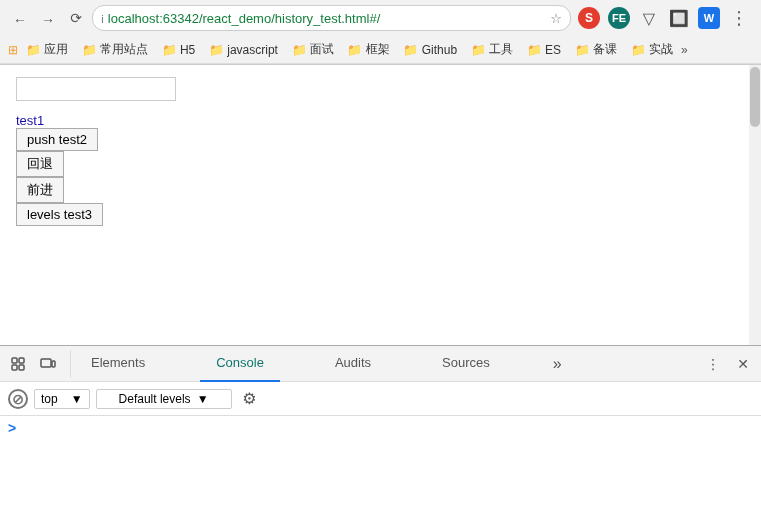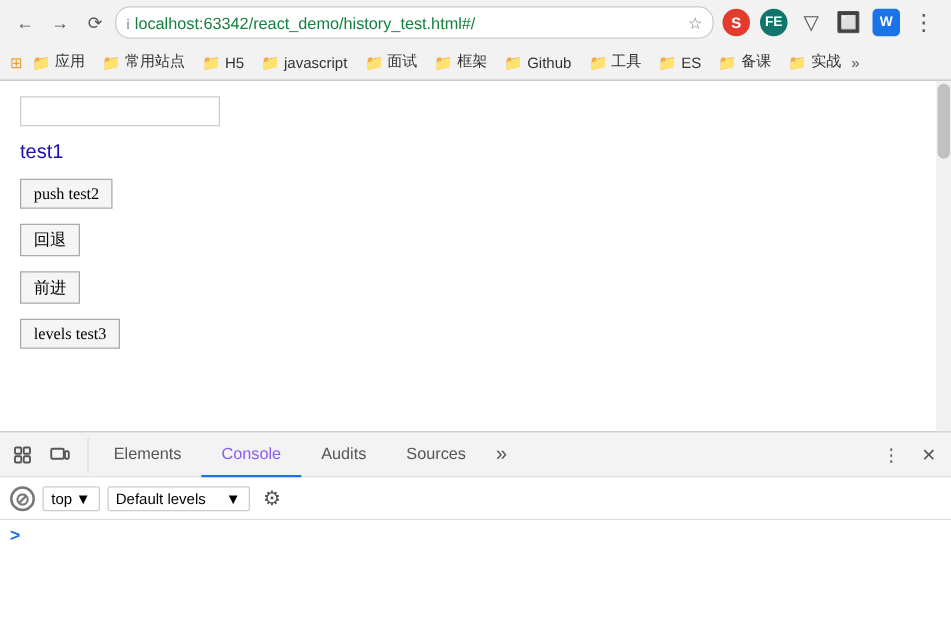--- a/index.html
+++ b/index.html
@@ -103,32 +103,31 @@
       padding: 2px 6px;
       font-size: 13px;
       outline: none;
     }
 
     .link-item {
       display: block;
       margin-top: 12px;
       color: #1a0dab;
       text-decoration: none;
-      font-size: 16px;
+      font-size: 13px;
       cursor: pointer;
     }
 
     .action-btn {
-      margin-top: 12px;
       padding: 3px 10px;
       border: 1px solid #aaa;
       background: #f5f5f5;
       cursor: pointer;
       font-size: 13px;
-      font-family: Liberation Serif, serif;
+      font-family: Liberation Sans, sans-serif;
       display: block;
     }
 
     
     .scroll-track {
       position: absolute;
       right: 0; top: 0; bottom: 0;
       width: 12px;
       background: #f1f1f1;
     }
@@ -164,34 +163,34 @@
       border-right: 1px solid #ddd; margin-right: 4px;
     }
     .devtools-icon-btn {
       width: 28px; height: 28px;
       display: flex; align-items: center; justify-content: center;
       cursor: pointer; border-radius: 3px; border: none; background: transparent;
       font-size: 14px; color: #555;
     }
 
     .devtools-tabs {
-      display: flex; align-items: stretch; flex: 1;
+      display: flex; align-items: stretch; flex: 1; gap: 39px;
     }
     .devtools-tab {
       padding: 0 16px;
       display: flex; align-items: center;
       cursor: pointer;
       font-size: 13px;
       color: #555;
       border-bottom: 2px solid transparent;
       height: 36px;
       white-space: nowrap;
     }
     .devtools-tab.active {
-      color: #8b5cf6;
+      color: #0f766e;
       border-bottom: 2px solid #1a73e8;
     }
 
     .devtools-tab-more {
       display: flex; align-items: center;
       padding: 0 8px; cursor: pointer; color: #555; font-size: 16px;
     }
 
     .devtools-right-icons {
       display: flex; align-items: center; gap: 2px; margin-left: auto;
@@ -209,40 +208,40 @@
     }
     .console-no-entry {
       width: 20px; height: 20px;
       border-radius: 50%;
       border: 2px solid #777;
       display: flex; align-items: center; justify-content: center;
       cursor: pointer;
       font-size: 14px; color: #777; font-weight: bold;
     }
     .console-context-select {
-      display: flex; align-items: center; gap: 3px;
+      display: flex; align-items: center; gap: 13px;
       border: 1px solid #ccc;
       padding: 2px 6px;
       cursor: pointer;
       font-size: 12px;
       border-radius: 2px;
       background: #fff;
     }
     .console-filter {
       flex: 1;
       border: 1px solid #ccc;
       padding: 2px 8px;
       font-size: 12px;
       outline: none;
       height: 24px;
     }
     .console-levels {
-      display: flex; align-items: center; gap: 16px;
+      display: flex; align-items: center; gap: 6px;
       border: 1px solid #ccc;
-      padding: 2px 6px;
+      padding: 2px 22px;
       cursor: pointer;
       font-size: 12px;
       border-radius: 2px;
       background: #fff;
       white-space: nowrap;
     }
     .console-gear {
       width: 24px; height: 24px;
       display: flex; align-items: center; justify-content: center;
       cursor: pointer; font-size: 16px; color: #555;

